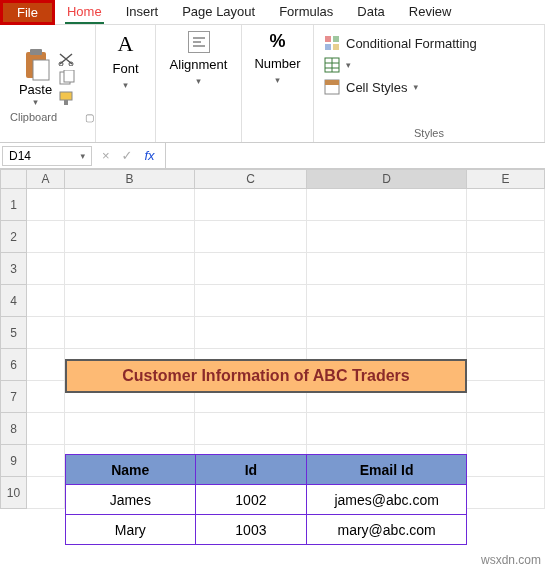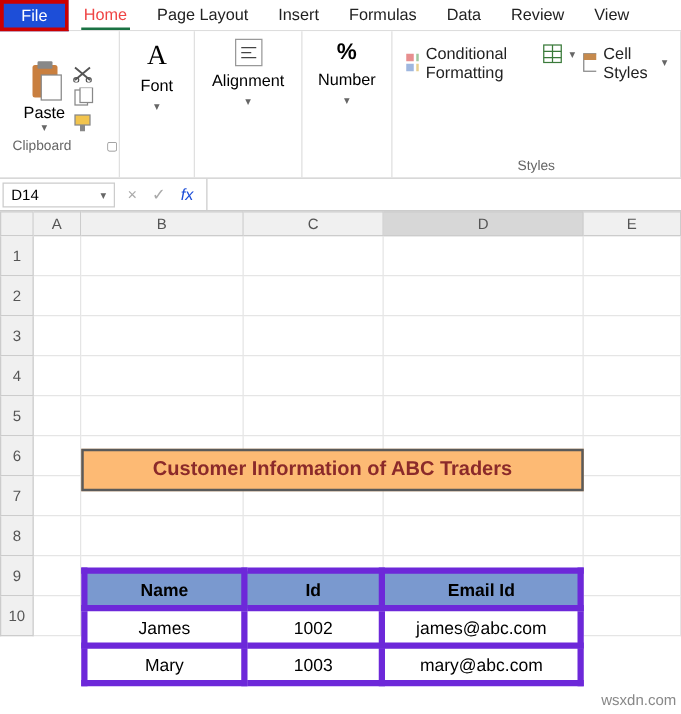--- a/index.html
+++ b/index.html
@@ -1,37 +1,37 @@
 <!DOCTYPE html>
 <html><head>
 <meta charset="utf-8">
 <style>
 * { box-sizing: border-box; margin: 0; padding: 0; font-family: "Segoe UI", Arial, sans-serif; }
 body { background: #fff; width: 545px; height: 571px; overflow: hidden; position: relative; font-size: 13px; }
 
 
 .tabs { display: flex; height: 25px; background: #fff; border-bottom: 1px solid #ddd; }
 .tab { padding: 4px 12px 3px; font-size: 13px; color: #222; cursor: pointer; }
-.tab.file { background: #1d4ed8; color: #fff; border: 3px solid #c00; padding: 2px 14px 1px; height: 25px; }
+.tab.file { background: #c2410c; color: #fff; border: 3px solid #c00; padding: 2px 14px 1px; height: 25px; }
 .tab.active { background: #fff; color: #ef4444; border-top: none; position: relative; }
 .tab.active::after { content:""; position:absolute; left:10px; right:10px; bottom:0; height:2px; background:#1a7243; }
 
 
 .ribbon { display: flex; border-bottom: 1px solid #ccc; background: #fff; height: 118px; }
 .group { border-right: 1px solid #e0e0e0; padding: 6px 10px 3px; display: flex; flex-direction: column; justify-content: space-between; align-items: center; }
 .group-title { font-size: 11px; color: #666; text-align: center; margin-top: 4px; }
 .paste-big { display: flex; }
 .paste-left { display: flex; flex-direction: column; align-items: center; margin-right: 6px; }
 .paste-icons { display: flex; flex-direction: column; gap: 4px; padding-top: 4px; }
 .drop-indicator { font-size: 9px; color: #666; }
 .glabel { display:flex; flex-direction:column; align-items:center; gap:4px;}
 .big-letter { font-family: "Times New Roman", serif; font-size: 22px; }
 .icon-box { width: 22px; height: 22px; border: 1px solid #999; display:flex; align-items:center; justify-content:center; font-size:14px; }
 .percent { font-size: 18px; font-weight:bold; }
-.styles-list { display:flex; flex-direction:row; gap:6px; align-items:flex-start; padding-top:4px;}
+.styles-list { display:flex; flex-direction:column; gap:6px; align-items:flex-start; padding-top:4px;}
 .styles-item { display:flex; align-items:center; gap:6px; font-size:13px; color:#222;}
 .si-icon { width:16px; height:16px; }
 .corner { font-size:10px; color:#888; align-self:flex-end; margin-top:-2px; margin-right:-4px;}
 
 
 .fbar { display:flex; align-items:center; height:26px; border-bottom:1px solid #ccc; }
 .namebox { width:90px; border:1px solid #ccc; margin:2px 0 2px 2px; padding:2px 6px; font-size:12px; display:flex; justify-content:space-between; align-items:center;}
 .fx-controls { display:flex; align-items:center; gap:12px; padding:0 10px; color:#aaa; }
 .fx-label { font-style: italic; color:#1d4ed8; }
 .formula-input { flex:1; border-left:1px solid #ccc; height:100%; padding:4px 8px; }
@@ -46,40 +46,39 @@
 .rows { }
 .row { display:flex; height:32px; }
 .rh { width:27px; border:1px solid #ccc; border-top:none; background:#f0f0f0; text-align:center; font-size:12px; color:#555; display:flex; align-items:center; justify-content:center;}
 .cell { border-right:1px solid #e5e5e5; border-bottom:1px solid #e5e5e5; display:flex; align-items:center; justify-content:center; font-size:14px; color:#111;}
 .cA{width:38px;} .cB{width:130px;} .cC{width:112px;} .cD{width:160px;} .cE{width:78px;}
 
 
 .banner { position:absolute; left:65px; top:190px; width:402px; height:34px; background:#fdba74; border:2px solid #5a5a5a; display:flex; align-items:center; justify-content:center; font-weight:bold; color:#8b2a2a; font-size:16px;}
 
 .dt { position:absolute; left:65px; top:285px; width:402px; border-collapse:collapse; }
-.dt th, .dt td { border:5px solid #6d28d9; text-align:center; height:30px; font-size:14px; }
+.dt th, .dt td { border:1px solid #6d28d9; text-align:center; height:30px; font-size:14px; }
 .dt th { background:#7a99cf; font-weight:bold; color:#000; }
 .dt td { background:#fff; }
 
 
 .wm { position:absolute; right:4px; bottom:4px; font-size:12px; color:#888; }
 svg { display:block; }
 </style>
 </head>
 <body>
 
 <div class="tabs">
   <div class="tab file">File</div>
   <div class="tab active">Home</div>
+  <div class="tab">Insert</div>
   <div class="tab">Page Layout</div>
-  <div class="tab">Insert</div>
   <div class="tab">Formulas</div>
   <div class="tab">Data</div>
   <div class="tab">Review</div>
-  <div class="tab">View</div>
 </div>
 
 <div class="ribbon">
   <div class="group" style="width:96px;justify-content:center;">
     <div class="paste-big">
       <div class="paste-left">
         <svg class="mini" width="30" height="34">
             <rect x="5" y="4" width="20" height="26" fill="#c97f3f" rx="2"></rect>
             <rect x="9" y="1" width="12" height="6" fill="#888" rx="1"></rect>
             <rect x="12" y="12" width="16" height="20" fill="#fff" stroke="#888"></rect>

